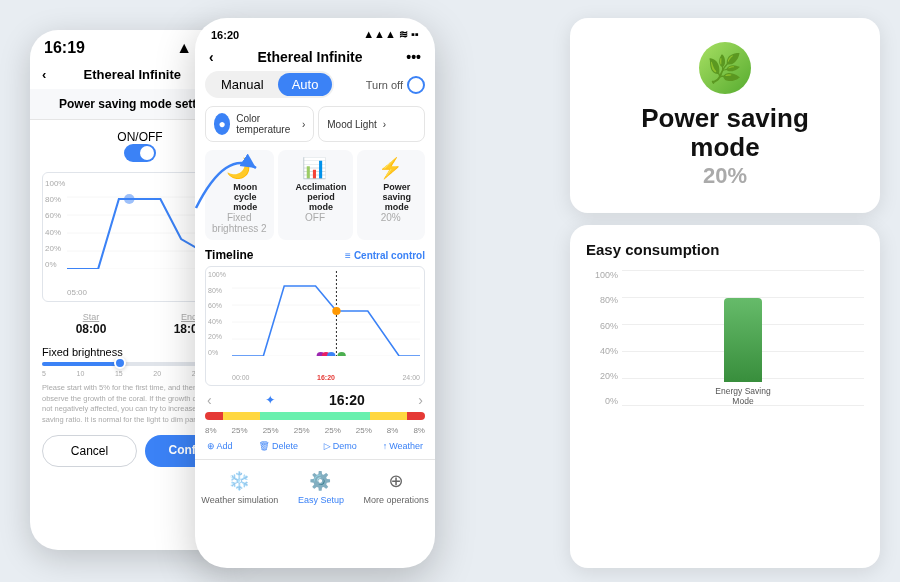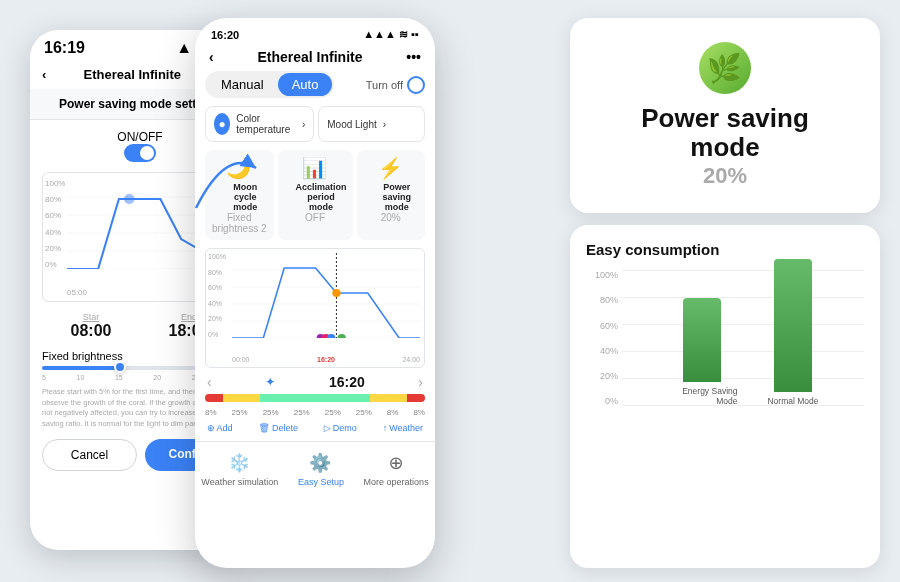--- a/index.html
+++ b/index.html
@@ -114,21 +114,21 @@
       font-size: 8px;
       color: #aaa;
     }
     .start-end-row {
       display: flex;
       justify-content: space-around;
       margin-bottom: 10px;
     }
     .start-end-item { text-align: center; }
     .start-end-item .label { font-size: 9px; color: #aaa; text-decoration: underline; }
-    .start-end-item .value { font-size: 16px; font-weight: 700; color: #111; }
+    .start-end-item .value { font-size: 12px; font-weight: 700; color: #111; }
     .fixed-brightness-row {
       display: flex;
       justify-content: space-between;
       font-size: 11px;
       font-weight: 500;
       margin-bottom: 4px;
     }
     .slider-track {
       background: #e0e4ea;
       height: 4px;
@@ -500,21 +500,21 @@
       position: relative;
       z-index: 1;
     }
     .bar-rect {
       width: 38px;
       border-radius: 4px 4px 0 0;
     }
     .bar-label {
       font-size: 8.5px;
       color: #555;
-      text-align: right;
+      text-align: center;
       max-width: 70px;
     }
 
     
     .connector {
       position: absolute;
       left: 186px;
       top: 138px;
       width: 80px;
       height: 80px;
@@ -645,20 +645,24 @@
         <div class="name">Acclimation period mode</div>
         <div class="sub">OFF</div>
       </div>
       <div class="mode-card">
         <div class="icon">⚡</div>
         <div class="name">Power saving mode</div>
         <div class="sub">20%</div>
       </div>
     </div>
 
+    <div class="timeline-header">
+      <span>Timeline</span>
+      <span class="central">≡ <span>Central control</span></span>
+    </div>
     <div class="timeline-chart">
       <div class="timeline-y">
         <span>100%</span>
           <span>80%</span>
           <span>60%</span>
           <span>40%</span>
           <span>20%</span>
           <span>0%</span>
       </div>
       <svg class="timeline-svg" viewBox="0 0 180 85" preserveAspectRatio="none">
@@ -764,24 +768,20 @@
         <div class="bar-x-line"></div>
         <div class="bar-x-line"></div>
         <div class="bar-x-line"></div>
         <div class="bar-x-line"></div>
         <div class="bar-x-line"></div>
       </div>
       <div class="bar-group">
         <div class="bar-rect" style="height:84px;background:linear-gradient(to bottom, #66bb6a, #388e3c);"></div>
         <div class="bar-label">Energy Saving Mode</div>
       </div>
-      <div class="bar-group">
-        <div class="bar-rect" style="height:133px;background:linear-gradient(to bottom, #66bb6a, #388e3c);"></div>
-        <div class="bar-label">Normal Mode</div>
-      </div>
     </div>
   </div>
 </div>
 
 <svg class="connector" viewBox="0 0 80 80" fill="none" xmlns="http://www.w3.org/2000/svg">
   <path d="M 10 70 Q 40 10 70 30" stroke="#3b82f6" stroke-width="2.5" fill="none" marker-end="url(#arrow)"></path>
   <defs>
     <marker id="arrow" markerWidth="8" markerHeight="8" refX="6" refY="3" orient="auto">
       <path d="M0,0 L0,6 L6,3 z" fill="#3b82f6"></path>
     </marker>

